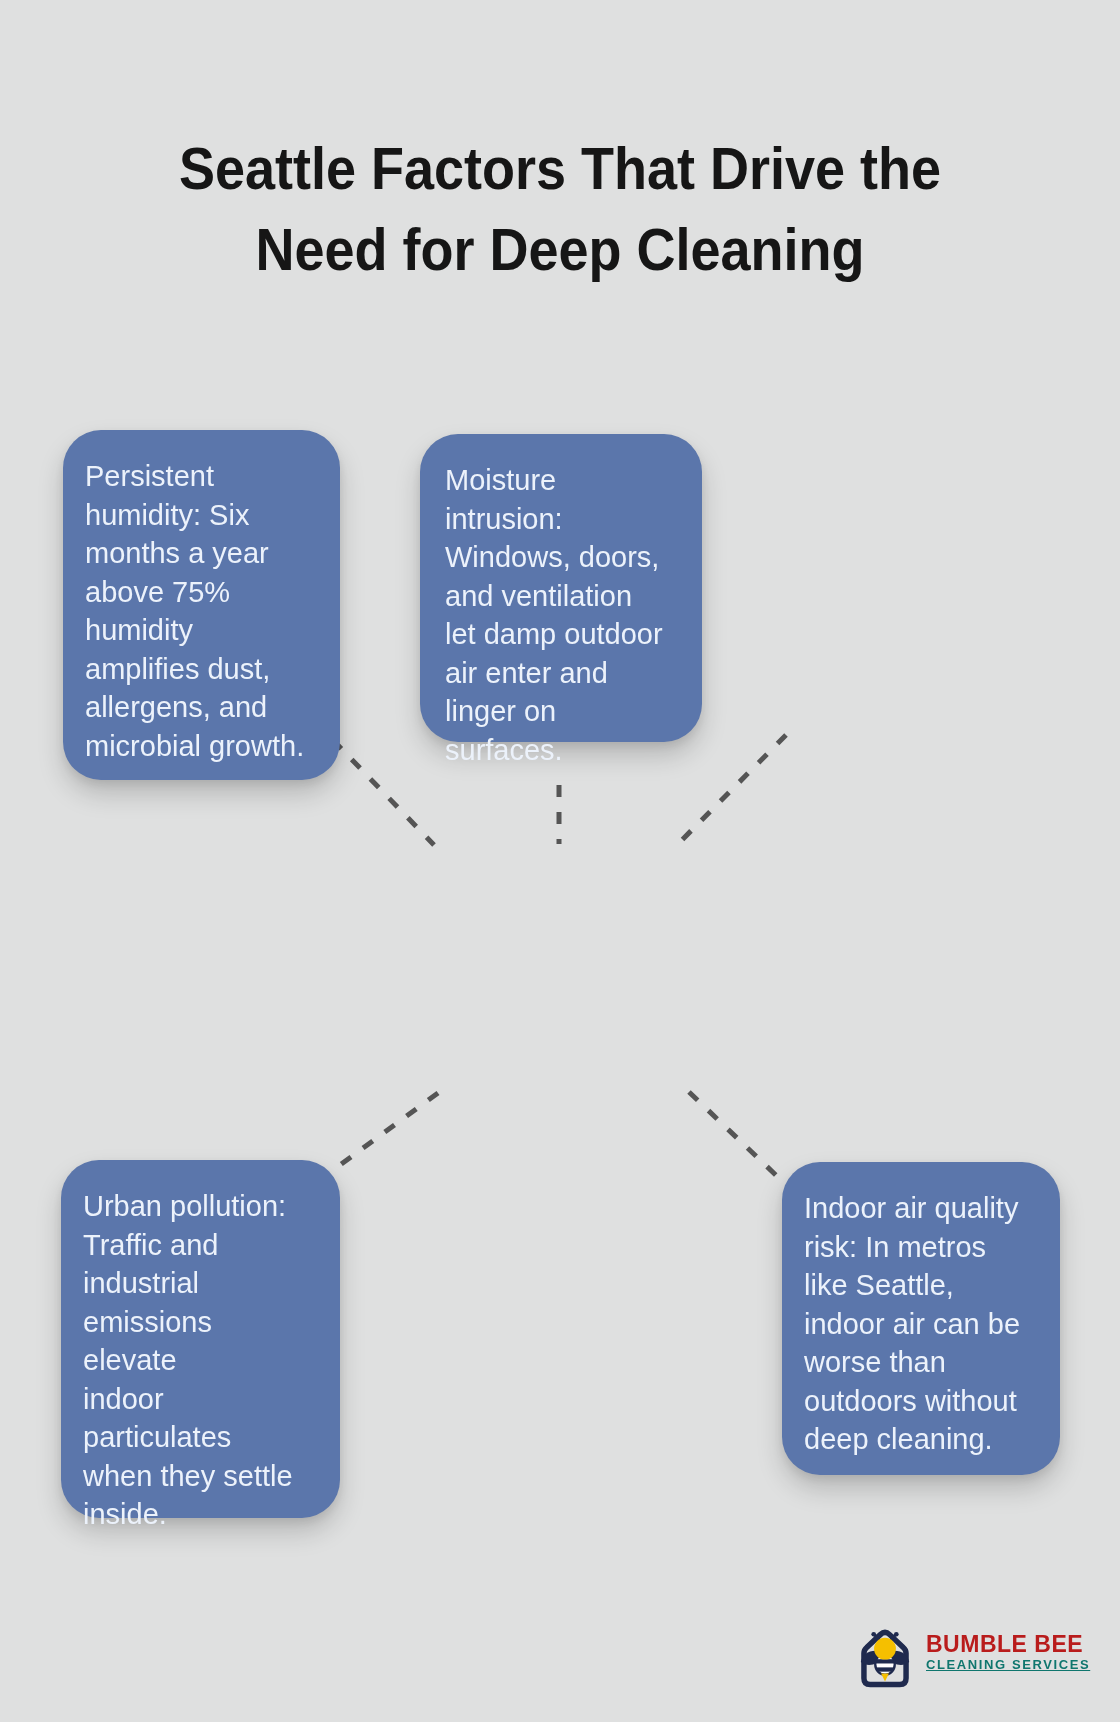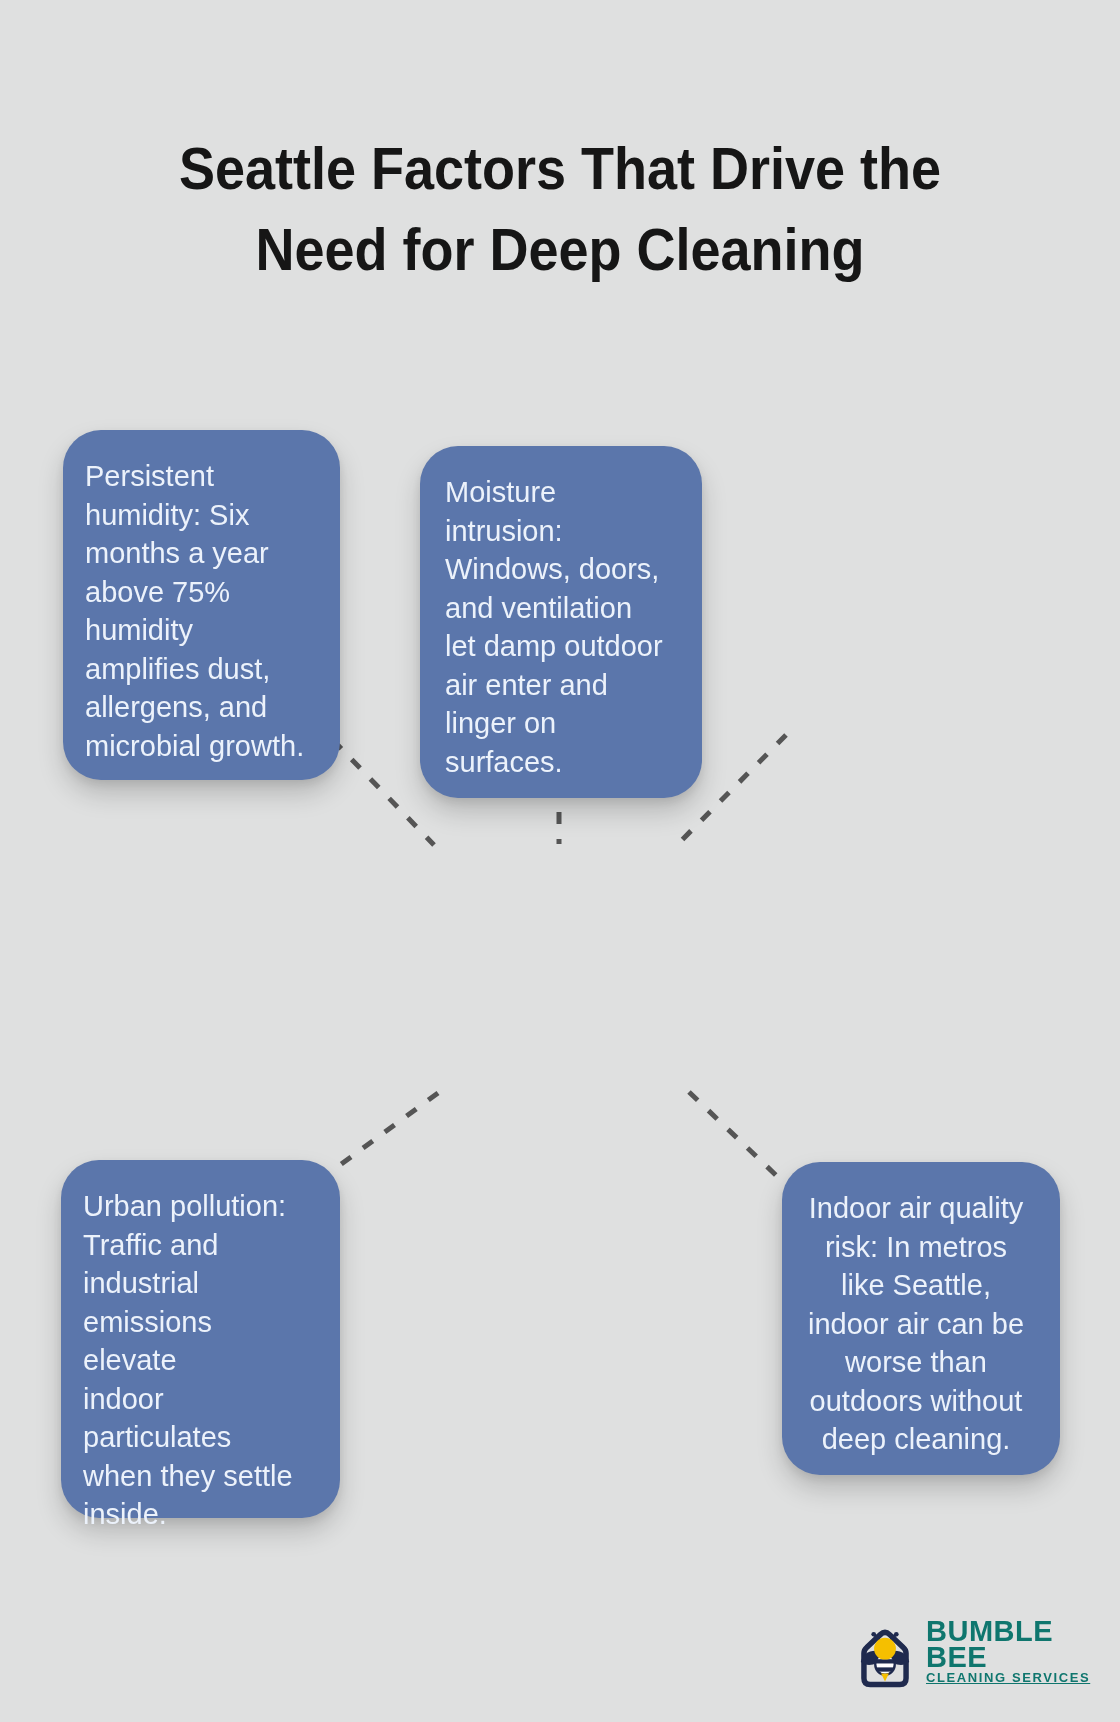--- a/index.html
+++ b/index.html
@@ -38,25 +38,25 @@
     box-shadow:0 14px 26px rgba(0,0,0,.18), 0 4px 8px rgba(0,0,0,.08);
   }
   .card-text{
     margin:0;
     padding:27px 32px 18px 22px;
     font-size:29px;
     line-height:38.5px;
     white-space:pre-line;
   }
   .card-tl{left:63px;top:398px;width:277px;height:350px;}
-  .card-tm{left:420px;top:414px;width:282px;height:352px;}
+  .card-tm{left:420px;top:402px;width:282px;height:308px;}
   .card-tm .card-text{padding-left:25px;}
   .card-tr{left:782px;top:398px;width:278px;height:307px;}
   .card-bl{left:61px;top:1128px;width:279px;height:358px;}
-  .card-br{left:782px;top:1130px;width:278px;height:313px;text-align:center;}
+  .card-br{left:782px;top:1130px;width:278px;height:313px;}
   .center-node{
     position:absolute;
     left:380px;top:818px;width:365px;height:240px;
     box-sizing:border-box;
     background:#f2f3f3;
     border-radius:36px;
     display:flex;align-items:center;justify-content:center;
     box-shadow:0 14px 26px rgba(0,0,0,.16), 0 4px 8px rgba(0,0,0,.08);
   }
   .center-text{
@@ -69,21 +69,21 @@
     white-space:pre-line;
   }
   .logo{
     position:absolute;
     left:846px;top:1580px;
     display:flex;align-items:center;gap:2px;
   }
   .logo-mark{width:78px;height:78px;flex:0 0 auto;}
   .logo-text{display:flex;flex-direction:column;}
   .logo-name{
-    font-size:29px;font-weight:700;color:#0f766e;letter-spacing:.5px;line-height:26px;
+    font-size:23px;font-weight:700;color:#b91c1c;letter-spacing:.5px;line-height:26px;
   }
   .logo-tagline{
     font-size:13px;font-weight:700;color:#0f766e;letter-spacing:1.6px;line-height:15px;text-decoration:underline;
   }
 </style>
 </head>
 <body>
 
 <div class="canvas">
 

